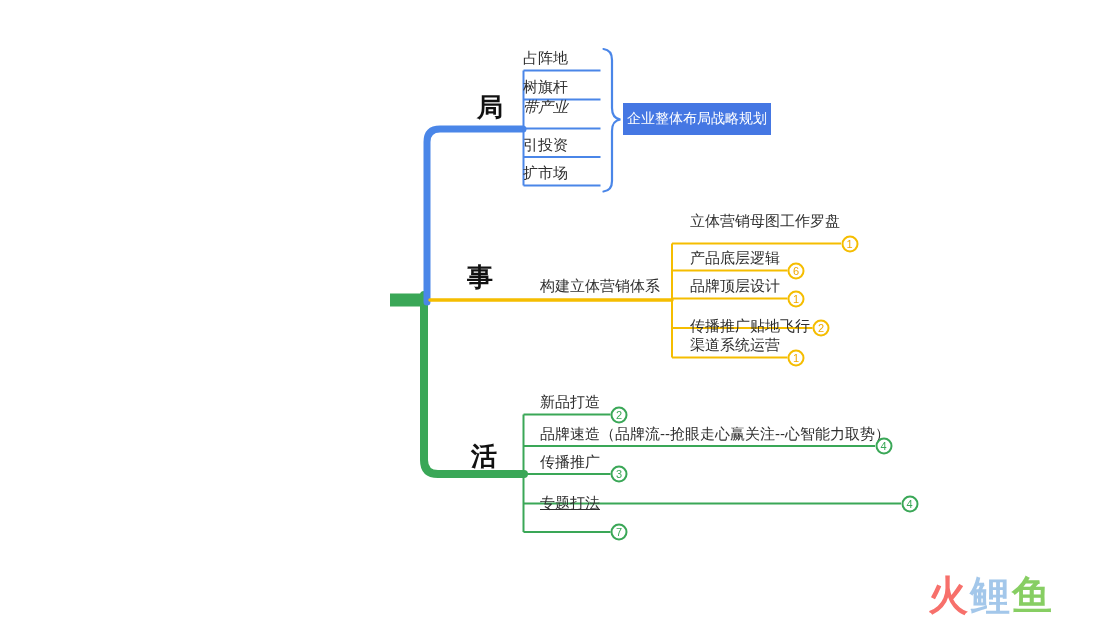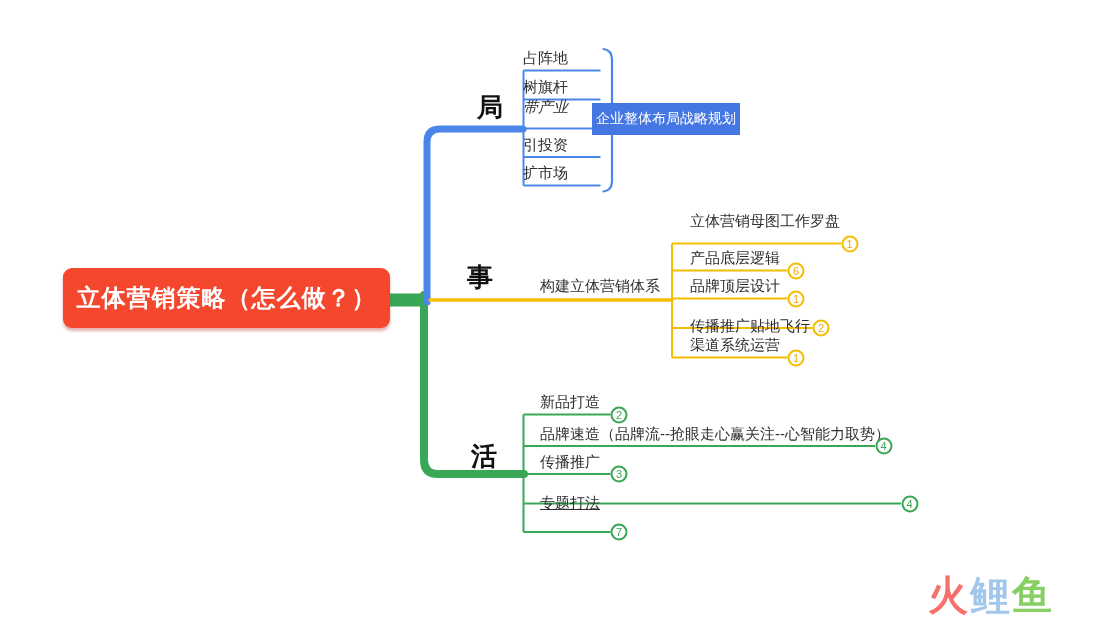--- a/index.html
+++ b/index.html
@@ -14,21 +14,21 @@
     color:#ffffff;font-size:24px;font-weight:bold;letter-spacing:1px;
     box-shadow:0 3px 3px rgba(175,30,20,.35);
     cursor:pointer;
   }
   .branch-label{font-size:26px;font-weight:bold;color:#111111;width:70px;text-align:center;line-height:30px;cursor:pointer;}
   .child-label{font-size:15px;color:#2f2f2f;line-height:18px;white-space:nowrap;cursor:pointer;}
   .ju-item{left:523px;width:78px;text-align:left;}
   .shi-item{left:690px;}
   .huo-item{left:540px;}
   .callout{
-    left:592px;top:103px;width:148px;height:32px;
+    left:623px;top:103px;width:148px;height:32px;
     background:#4577e3;border-radius:0;
     display:flex;align-items:center;justify-content:center;
     color:#ffffff;font-size:14px;white-space:nowrap;cursor:pointer;
   }
   .badge{
     width:17px;height:17px;border-radius:50%;background:#ffffff;
     display:flex;align-items:center;justify-content:center;
     font-size:11px;line-height:11px;transform:translate(-50%,-50%);
     box-sizing:border-box;cursor:pointer;
   }
@@ -56,21 +56,20 @@
 
     <path d="M603.5,49 Q612,50 612,60 L612,108 Q612,118.5 620.5,119.5 Q612,120.5 612,131 L612,181 Q612,190.5 603.5,191.5" stroke="#4a86e8" stroke-width="2.2" fill="none" stroke-linecap="round"></path>
 
     <path d="M672,243.5 L672,357.5" stroke="#f5bd00" stroke-width="2" fill="none"></path>
     <path d="M672,243.5 H841 M672,270.5 H787.5 M672,298.5 H787.5 M672,328 H812.5 M672,357.5 H787.5" stroke="#f5bd00" stroke-width="2" fill="none"></path>
 
     <path d="M523.5,414.5 L523.5,532" stroke="#3aa757" stroke-width="2" fill="none"></path>
     <path d="M523.5,414.5 H610.5 M523.5,446 H875 M523.5,474 H610.5 M523.5,503.5 H901 M523.5,532 H610.5" stroke="#3aa757" stroke-width="2" fill="none"></path>
   </svg>
 
-  <div class="abs root-node">立体营销策略（怎么做？）</div>
 
   <div class="abs branch-label" style="left:455px;top:92px;">局</div>
   <div class="abs child-label ju-item" style="top:49px;">占阵地</div>
   <div class="abs child-label ju-item" style="top:78px;">树旗杆</div>
   <div class="abs child-label ju-item" style="top:98px;font-style:italic;">带产业</div>
   <div class="abs child-label ju-item" style="top:136px;">引投资</div>
   <div class="abs child-label ju-item" style="top:164px;">扩市场</div>
   <div class="abs callout">企业整体布局战略规划</div>
 
   <div class="abs branch-label" style="left:445px;top:262px;">事</div>

